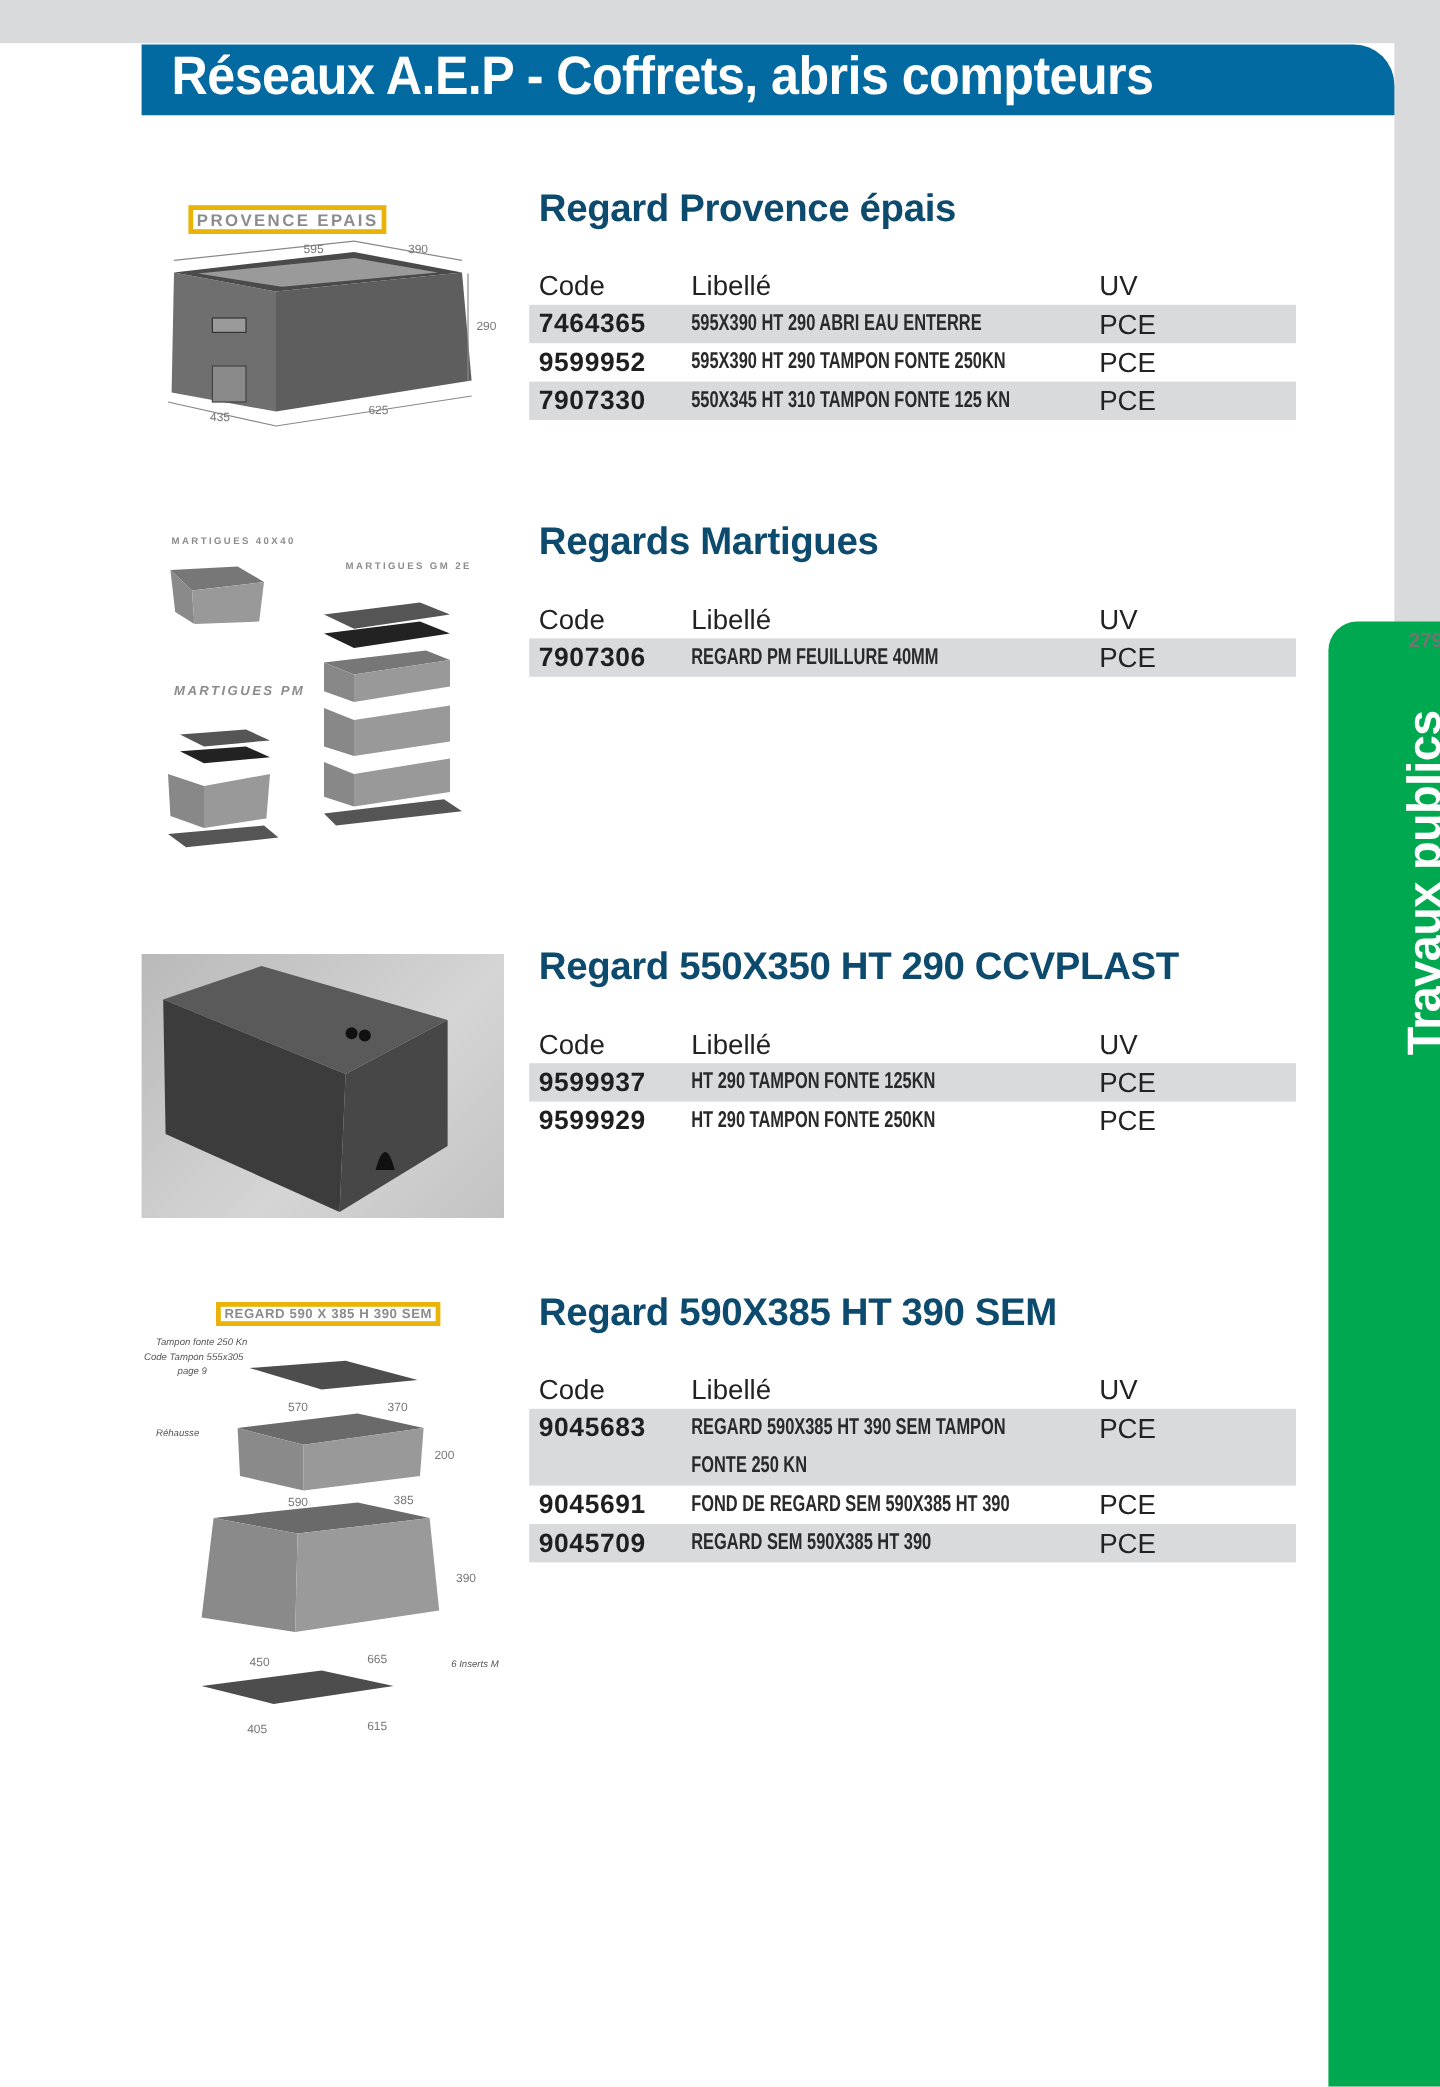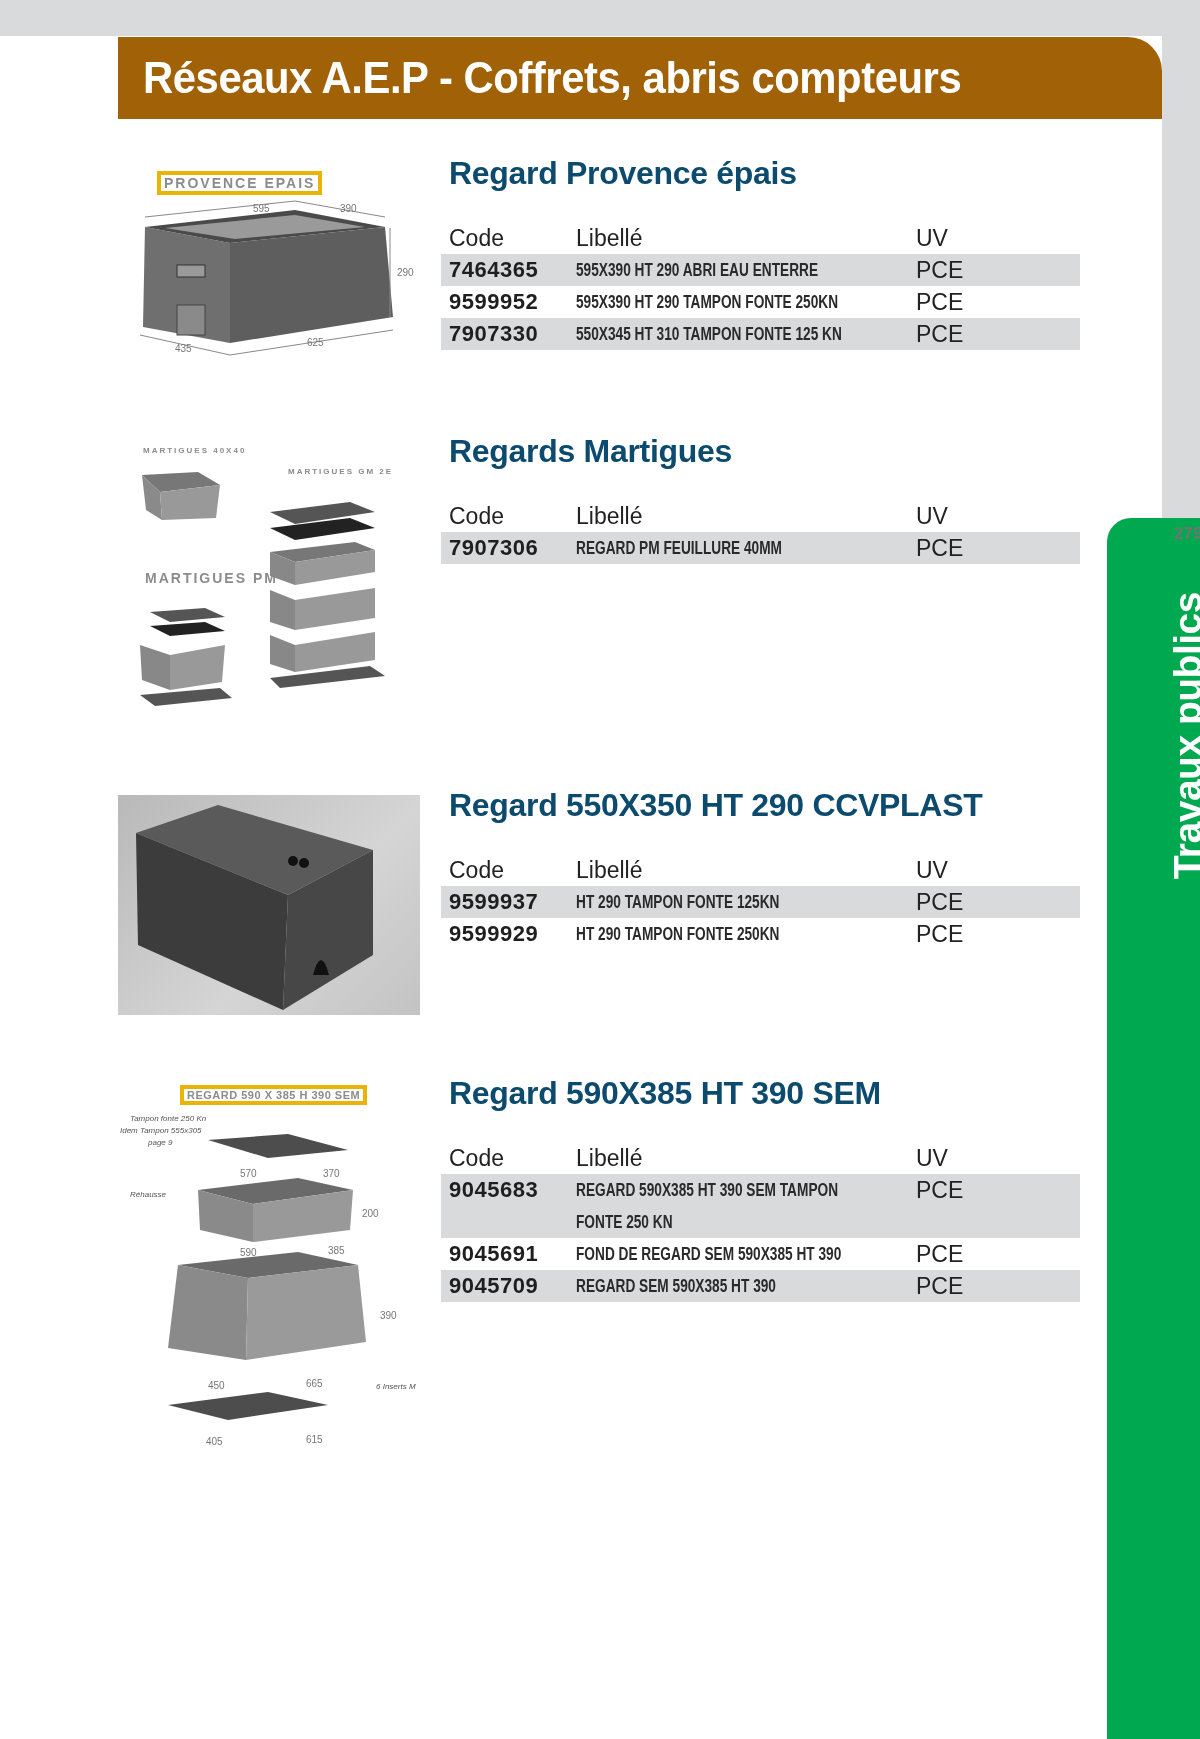--- a/index.html
+++ b/index.html
@@ -5,23 +5,23 @@
   html, body { margin: 0; padding: 0; }
   body {
     width: 1200px; height: 1739px; position: relative; overflow: hidden;
     background: #ffffff;
     font-family: "Liberation Sans", sans-serif;
     color: #1a1a1a;
   }
   .top-band { position: absolute; left: 0; top: 0; width: 1200px; height: 36px; background: #d9dadc; }
   .right-band { position: absolute; left: 1162px; top: 0; width: 38px; height: 530px; background: #d9dadc; }
   .header-bar {
-    position: absolute; left: 118px; top: 37px; width: 1044px; height: 82px;
-    background: #a16207; border-top-right-radius: 34px;
-    display: flex; align-items: center;
+    position: absolute; left: 118px; top: 37px; width: 1044px; height: 59px;
+    background: #0369a1; border-top-right-radius: 34px;
+    display: flex; 
   }
   .header-title {
     margin-left: 25px; color: #ffffff; font-weight: bold;
     font-size: 45px; letter-spacing: -0.5px; white-space: nowrap;
     transform: scaleX(0.93); transform-origin: left center;
   }
   .side-tab {
     position: absolute; left: 1107px; top: 518px; width: 93px; height: 1221px;
     background: #00a94f; border-top-left-radius: 24px;
   }
@@ -120,21 +120,21 @@
       <span class="c-lib">550X345 HT 310 TAMPON FONTE 125 KN</span>
       <span class="c-uv">PCE</span>
     </div>
   </div>
 </div>
 
 <div>
   <div class="img-box" style="left:120px;top:440px;width:285px;height:285px;">
     <span class="img-caption" style="left:20px;top:6px;font-size:8px;border:none;">MARTIGUES 40X40</span>
     <span class="img-caption" style="left:165px;top:27px;font-size:8px;border:none;">MARTIGUES GM 2E</span>
-    <span class="img-caption" style="left:22px;top:130px;font-size:14px;border:none;">MARTIGUES PM</span>
+    <span class="img-caption" style="left:22px;top:130px;font-size:11px;border:none;font-style:italic;">MARTIGUES PM</span>
     <svg width="285" height="285" style="position:absolute;left:0;top:0">
       <polygon points="22,35 78,32 100,45 40,52" fill="#777"></polygon>
       <polygon points="22,35 40,52 42,80 26,70" fill="#8a8a8a"></polygon>
       <polygon points="40,52 100,45 96,78 42,80" fill="#999"></polygon>
       <polygon points="150,72 230,62 255,72 175,84" fill="#555"></polygon>
       <polygon points="150,88 230,78 255,88 175,100" fill="#222"></polygon>
       <polygon points="150,112 235,102 255,110 175,122" fill="#777"></polygon>
       <polygon points="150,112 175,122 175,145 150,136" fill="#888"></polygon>
       <polygon points="175,122 255,110 255,132 175,145" fill="#999"></polygon>
       <polygon points="150,150 175,160 175,190 150,182" fill="#888"></polygon>
@@ -194,21 +194,21 @@
       <span class="c-lib">HT 290 TAMPON FONTE 250KN</span>
       <span class="c-uv">PCE</span>
     </div>
   </div>
 </div>
 
 <div>
   <div class="img-box" style="left:118px;top:1080px;width:305px;height:375px;">
     <span class="img-caption" style="left:62px;top:5px;font-size:11px;letter-spacing:0.5px;">REGARD 590 X 385 H 390 SEM</span>
     <span class="note" style="left:12px;top:34px;">Tampon fonte 250 Kn</span>
-    <span class="note" style="left:2px;top:46px;">Idem Tampon 555x305</span>
+    <span class="note" style="left:2px;top:46px;">Code Tampon 555x305</span>
     <span class="note" style="left:2px;top:58px;padding-left:28px;">page 9</span>
     <span class="note" style="left:12px;top:110px;">Réhausse</span>
     <span class="note" style="left:258px;top:302px;">6 Inserts M</span>
     <svg width="305" height="375" style="position:absolute;left:0;top:0">
       <polygon points="90,60 170,54 230,70 150,78" fill="#4d4d4d"></polygon>
       <polygon points="80,110 180,98 235,110 135,124" fill="#6a6a6a"></polygon>
       <polygon points="80,110 135,124 135,162 82,150" fill="#8a8a8a"></polygon>
       <polygon points="135,124 235,110 232,150 135,162" fill="#999"></polygon>
       <polygon points="60,185 180,172 240,185 130,198" fill="#6a6a6a"></polygon>
       <polygon points="60,185 130,198 128,280 50,268" fill="#8a8a8a"></polygon>

